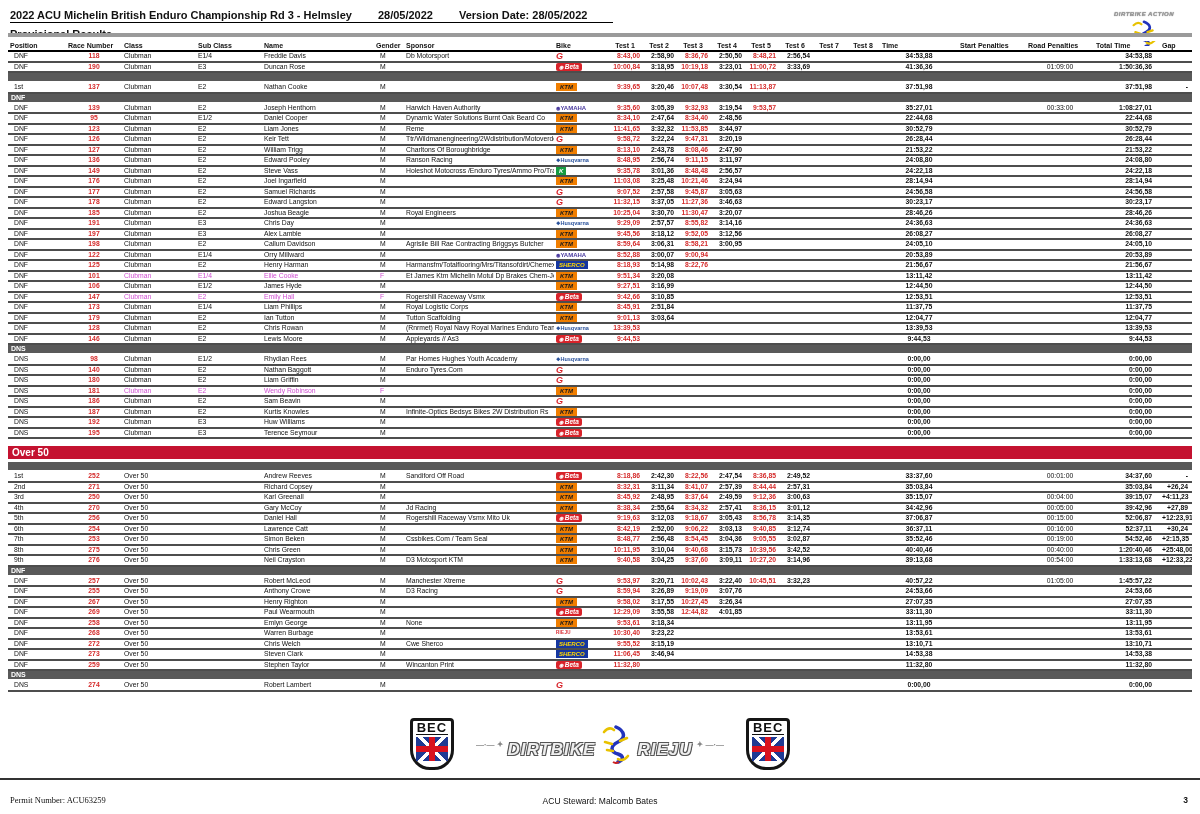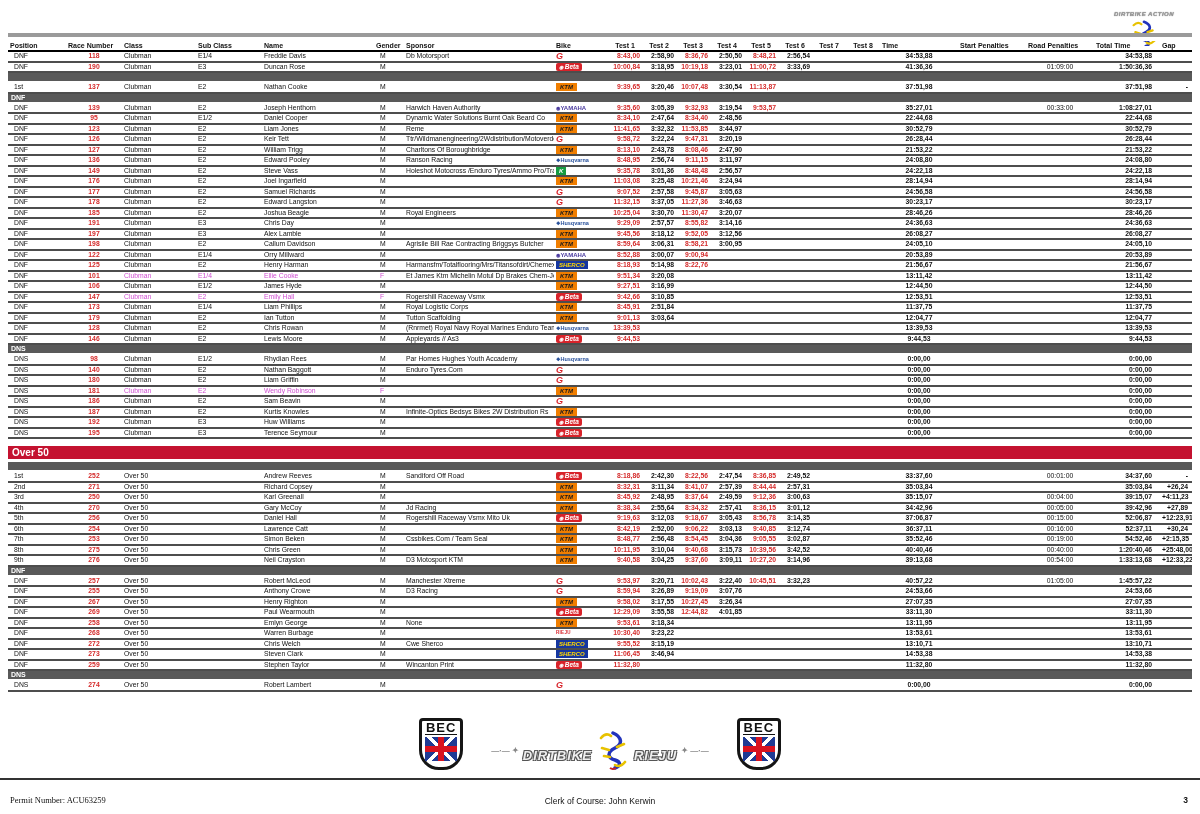--- a/index.html
+++ b/index.html
@@ -46,46 +46,52 @@
   .gasgas{color:#d8232a;font-size:9px;}
   .yamaha{color:#4a3a9f;font-size:6px;font-style:normal;}
   .yamaha::before{content:"\25C9 ";font-size:5px;}
   .husqvarna{color:#27509b;font-size:5.5px;font-style:normal;}
   .husqvarna::before{content:"\2756 ";font-size:5px;}
   .sherco{background:#1637a0;color:#ffd800;padding:0 3px;font-size:6px;}
   .kawasaki{background:#169b42;color:#fff;padding:0 3px;font-size:6px;}
   .rieju{color:#d8232a;font-size:4.5px;font-style:normal;letter-spacing:.3px;}
   
   .footer-logos{position:absolute;left:0;right:0;bottom:44px;display:flex;
-      justify-content:center;align-items:flex-end;gap:28px;}
+      justify-content:center;align-items:center;gap:22px;}
   .bec-shield{width:44px;height:52px;border:3px solid #151515;border-radius:4px 4px 20px 20px;
       background:#fff;text-align:center;box-sizing:border-box;}
   .bec-shield .bec-text{font-size:13px;font-weight:bold;letter-spacing:1px;line-height:13px;
       border-bottom:1px solid #111;margin:0 3px;}
   .union-jack{margin:2px auto 0;width:32px;height:24px;background-color:#1f3a93;
       background-image:
         linear-gradient(to right, transparent 41%, #d8121f 41%, #d8121f 59%, transparent 59%),
         linear-gradient(to bottom, transparent 37%, #d8121f 37%, #d8121f 63%, transparent 63%),
         linear-gradient(45deg, transparent 45%, #fff 45%, #fff 55%, transparent 55%),
         linear-gradient(135deg, transparent 45%, #fff 45%, #fff 55%, transparent 55%);}
   .dba-center{display:flex;align-items:center;gap:4px;}
-  .outline-text{font-size:13px;font-weight:bold;font-style:italic;letter-spacing:1px;color:#eee;
+  .outline-text{font-size:17px;font-weight:bold;font-style:italic;letter-spacing:1px;color:#eee;
       text-shadow:1px 1px 0 #555,-1px -1px 0 #555,1px -1px 0 #555,-1px 1px 0 #555;margin-top:11px;}
   .dba-dash{font-size:8px;color:#888;font-weight:bold;}
   .footer-rule{position:absolute;left:0;right:0;bottom:34px;border-top:2px solid #333;}
   .footer-text{position:absolute;left:0;right:0;bottom:6px;font-size:8.5px;}
   .footer-permit{position:absolute;left:10px;top:0;font-family:Liberation Serif, serif;}
   .footer-center{text-align:center;line-height:13px;}
   .footer-page{position:absolute;right:12px;top:0;font-weight:bold;}
 </style>
 </head>
 <body>
 
 <div class="page">
 
+  <div class="doc-header">
+    <div class="title-line">
+      <span>2022 ACU Michelin British Enduro Championship Rd 3 - Helmsley</span><span>28/05/2022</span><span>Version Date: 28/05/2022</span>
+    </div>
+    <div class="subtitle">Provisional Results</div>
+  </div>
 
   <div class="corner-logo">
     <span class="dba-text">DIRTBIKE ACTION</span>
     <svg width="30" height="26" viewBox="0 0 34 30">
       <path d="M17 2 c8 3 9 9 2 12 c-7 3 -7 8 0 10 c5 1.5 5 5 0 6" fill="none" stroke="#2233bb" stroke-width="3" stroke-linecap="round"></path>
       <path d="M5 6 q5 -5 9 -1 M29 24 q-5 5 -9 2 M7 14 l6 2 M27 12 l-6 2" stroke="#e8c200" stroke-width="2.5" fill="none" stroke-linecap="round"></path>
     </svg>
   </div>
 
   <table class="results">
@@ -1407,18 +1413,18 @@
       <div class="bec-text">BEC</div>
       <div class="union-jack"></div>
     </div>
   </div>
 
   <div class="footer-rule"></div>
 
   <div class="footer-text">
     <span class="footer-permit">Permit Number: ACU63259</span>
     <div class="footer-center">
-      <div>Clerk of Course: John Kerwin</div>
+      <div>ACU Steward: Malcomb Bates</div>
     </div>
     <span class="footer-page">3</span>
   </div>
 
 </div>
 
 </body></html>

